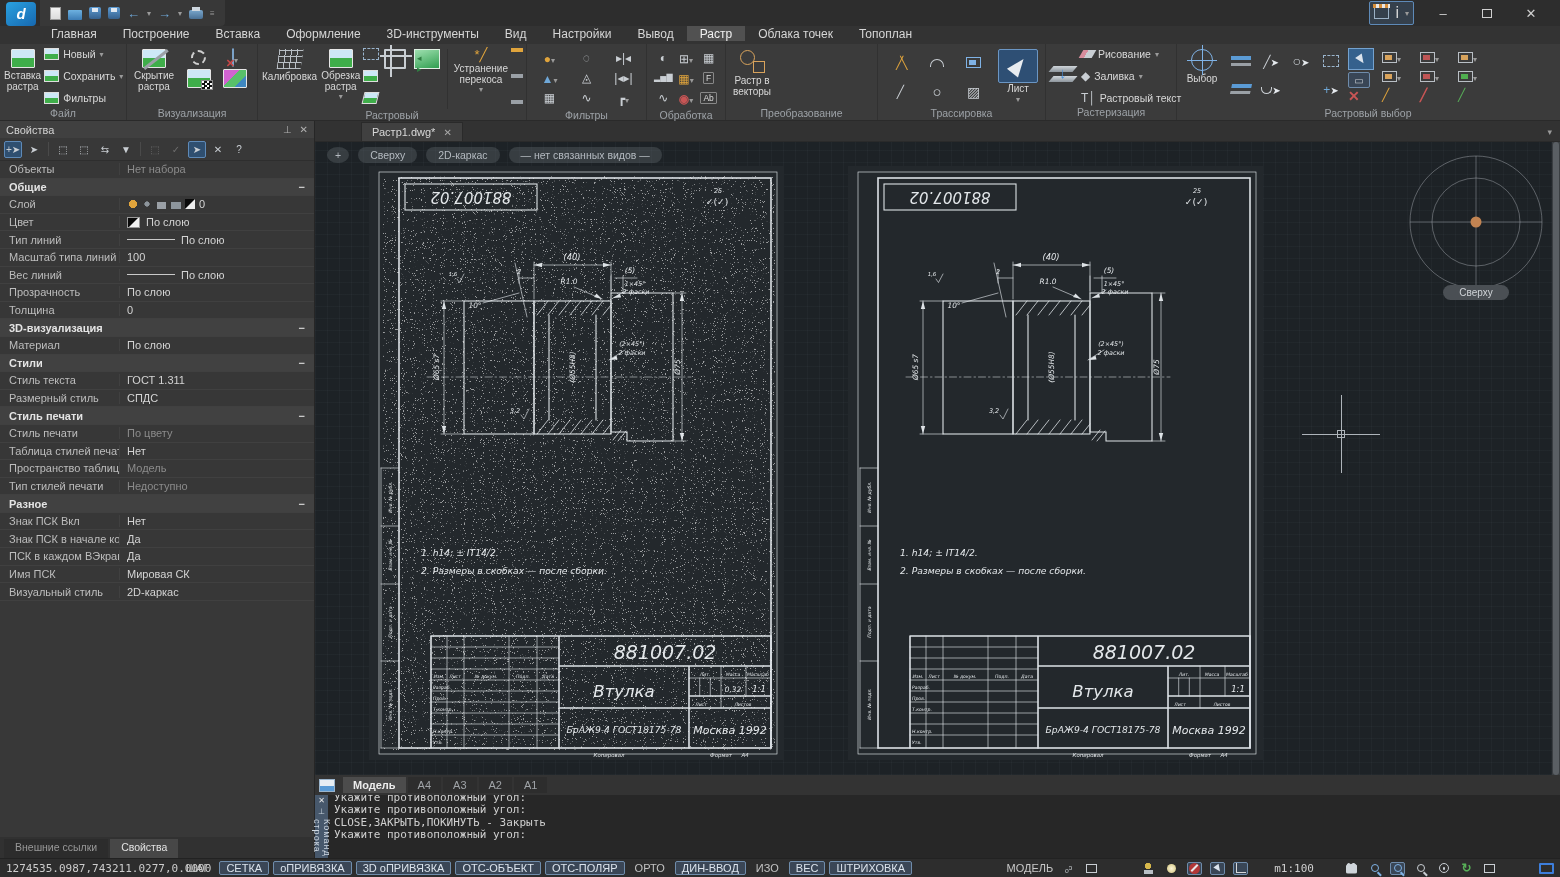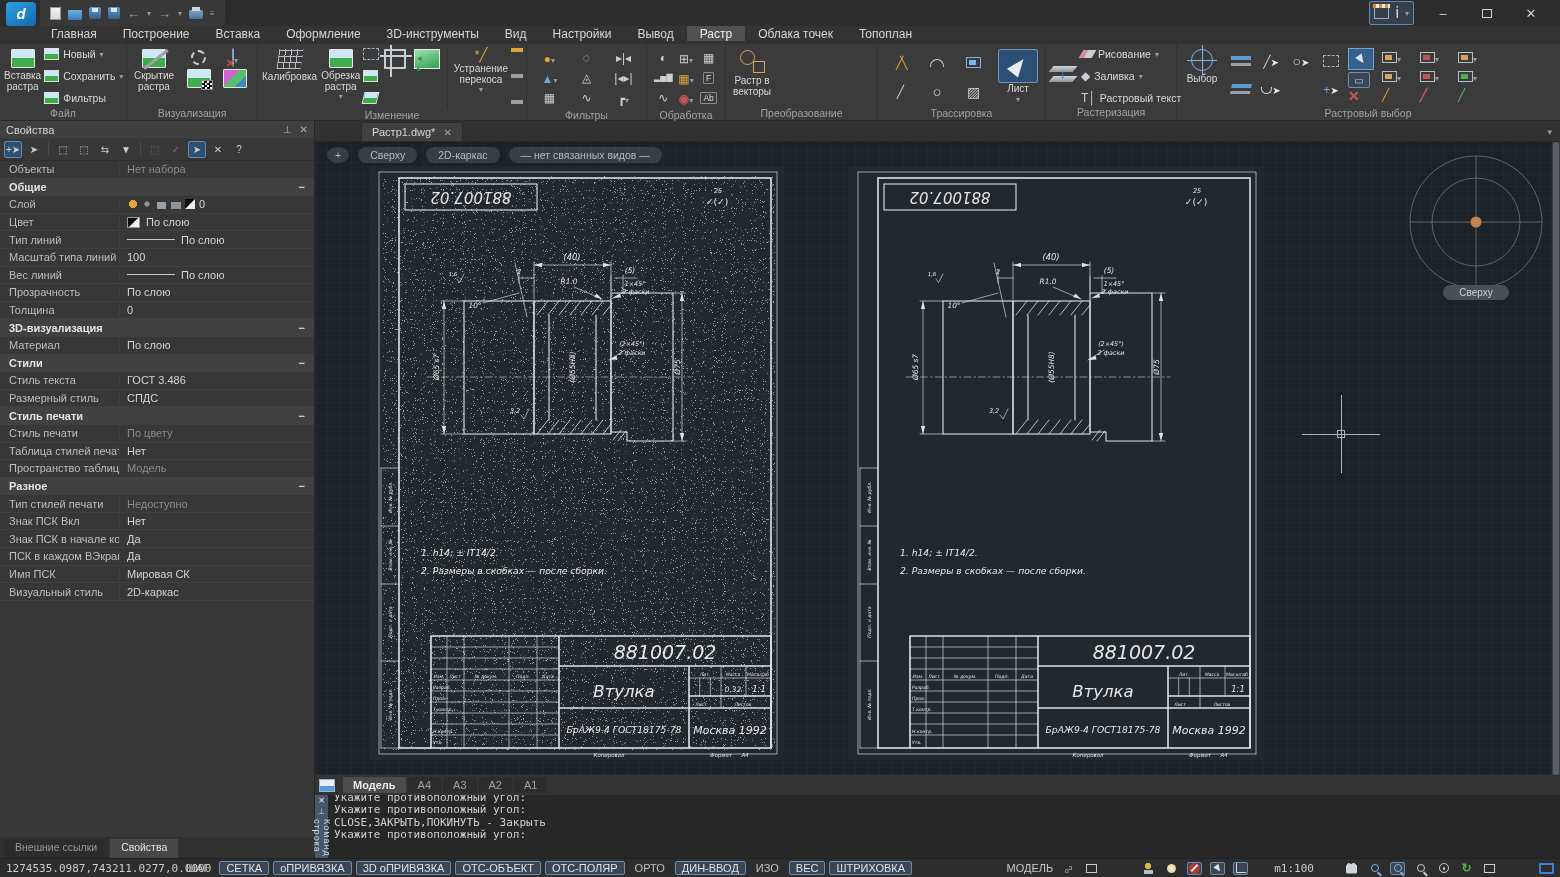--- a/index.html
+++ b/index.html
@@ -343,21 +343,21 @@
         <span class="istar">*╱</span>
         <span class="cap">Устранение перекоса</span>
           <span class="dd">▾</span>
       </div>
       <div class="scol bar2">
           <i></i>
           <i></i>
           <i></i>
         </div>
     </div>
-    <div class="rlbl">Изменение</div>
+    <div class="rlbl">Растровый</div>
   </div>
 
   <div class="rg" style="width:120px">
     <div class="rb">
       <div class="grid3" style="width:114px">
         <span><span class="g or">●</span><span class="dd">▾</span></span>
         <span class="g">◌</span>
         <span class="g">▸|◂</span>
         <span><span class="g bl">▲</span><span class="dd">▾</span></span>
         <span class="g">◬</span>
@@ -576,21 +576,21 @@
         <span class="pval">По слою</span>
       </div>
 
       <div class="prow sec">
         <span class="plbl">Стили</span>
 
       </div>
 
       <div class="prow">
         <span class="plbl">Стиль текста</span>
-        <span class="pval">ГОСТ 3.486</span>
+        <span class="pval">ГОСТ 1.311</span>
       </div>
 
       <div class="prow">
         <span class="plbl">Размерный стиль</span>
         <span class="pval">СПДС</span>
       </div>
 
       <div class="prow sec">
         <span class="plbl">Стиль печати</span>
 
@@ -604,28 +604,28 @@
       <div class="prow">
         <span class="plbl">Таблица стилей печати</span>
         <span class="pval">Нет</span>
       </div>
 
       <div class="prow mut">
         <span class="plbl">Пространство таблицы …</span>
         <span class="pval">Модель</span>
       </div>
 
-      <div class="prow sec">
-        <span class="plbl">Разное</span>
-
-      </div>
-
       <div class="prow mut">
         <span class="plbl">Тип стилей печати</span>
         <span class="pval">Недоступно</span>
+      </div>
+
+      <div class="prow sec">
+        <span class="plbl">Разное</span>
+
       </div>
 
       <div class="prow">
         <span class="plbl">Знак ПСК Вкл</span>
         <span class="pval">Нет</span>
       </div>
 
       <div class="prow">
         <span class="plbl">Знак ПСК в начале коо…</span>
         <span class="pval">Да</span>

